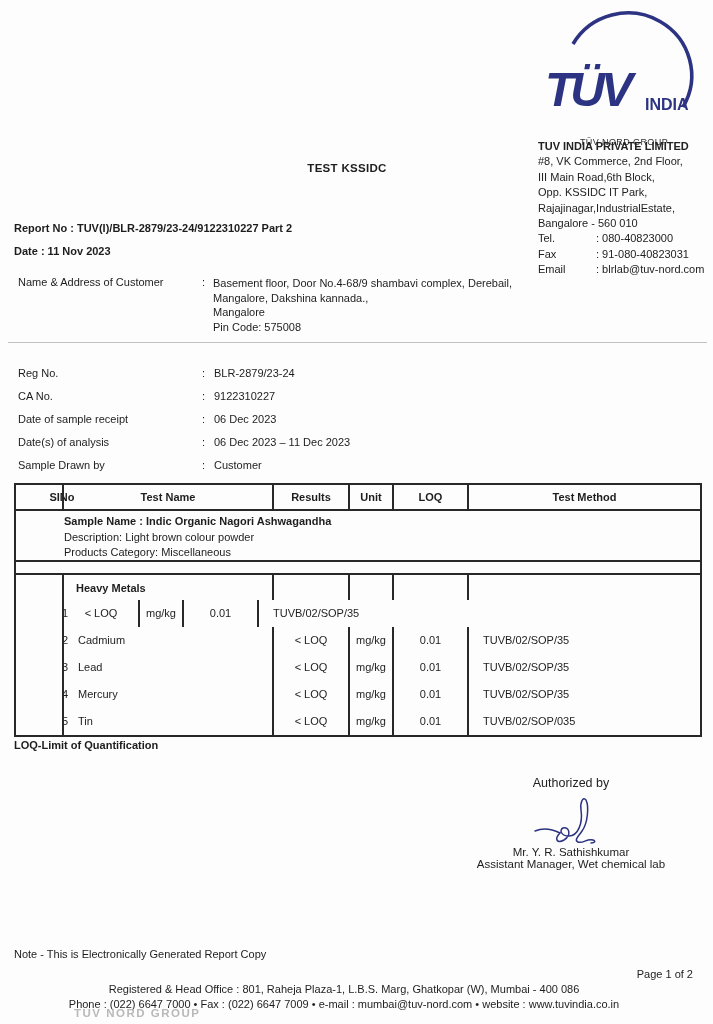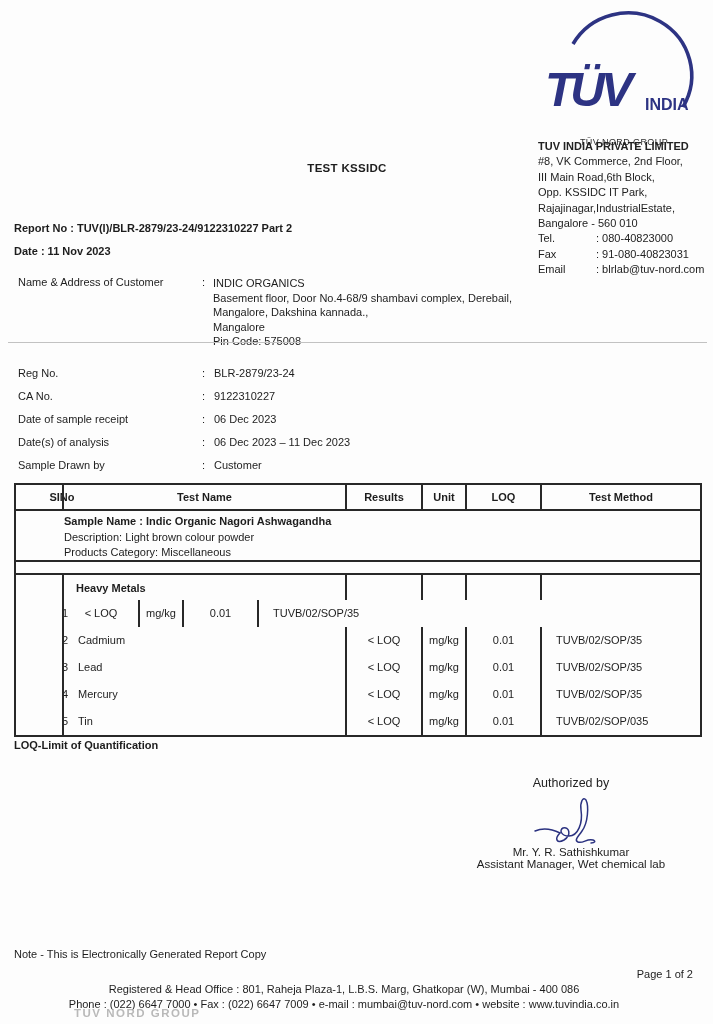--- a/index.html
+++ b/index.html
@@ -35,21 +35,21 @@
   
   .meta { left:18px; top:362px; width:520px; font-size:11px; }
   .meta-row { display:flex; height:23px; line-height:23px; }
   .meta-row .m-label { width:184px; }
   .meta-row .m-colon { width:12px; }
 
   
   .rtable { left:14px; top:483px; width:688px; font-size:11px; }
   .thead { display:flex; height:28px; border:2px solid #282828; font-weight:bold; }
   .thead > div { display:flex; align-items:center; justify-content:center; }
-  .t-c1 { width:37px;padding-left:46px; } .t-c2 { width:283px; } .t-c3 { width:76px; }
+  .t-c1 { width:37px;padding-left:46px; } .t-c2 { width:210px; } .t-c3 { width:76px; }
   .t-c4 { width:44px; } .t-c5 { width:75px; } .t-c6 { flex:1; }
   .bl { border-left:2px solid #282828; }
 
   .sample-sec { position:relative; height:51px; border-left:2px solid #282828; border-right:2px solid #282828; border-bottom:2px solid #282828; line-height:15.5px; }
   .sample-left { position:absolute; left:48px; top:3px; }
   .sample-right { position:absolute; left:424px; top:3px; }
   .bold { font-weight:bold; }
 
   .gap-band { height:13px; border-left:2px solid #282828; border-right:2px solid #282828; border-bottom:2px solid #282828; }
 
@@ -113,21 +113,20 @@
     </div>
   </div>
 
   <div class="abs title">TEST KSSIDC</div>
   <div class="abs report-no">Report No : TUV(I)/BLR-2879/23-24/9122310227 Part 2</div>
   <div class="abs report-date">Date : 11 Nov 2023</div>
 
   <div class="abs cust-label">Name &amp; Address of Customer</div>
   <div class="abs cust-colon">:</div>
   <div class="abs cust-lines">
-    <div>INDIC ORGANICS</div>
     <div>Basement floor, Door No.4-68/9 shambavi complex, Derebail,</div>
     <div>Mangalore, Dakshina kannada.,</div>
     <div>Mangalore</div>
     <div>Pin Code: 575008</div>
   </div>
 
   <div class="abs faint-rule"></div>
 
   <div class="abs meta">
     <div class="meta-row">

